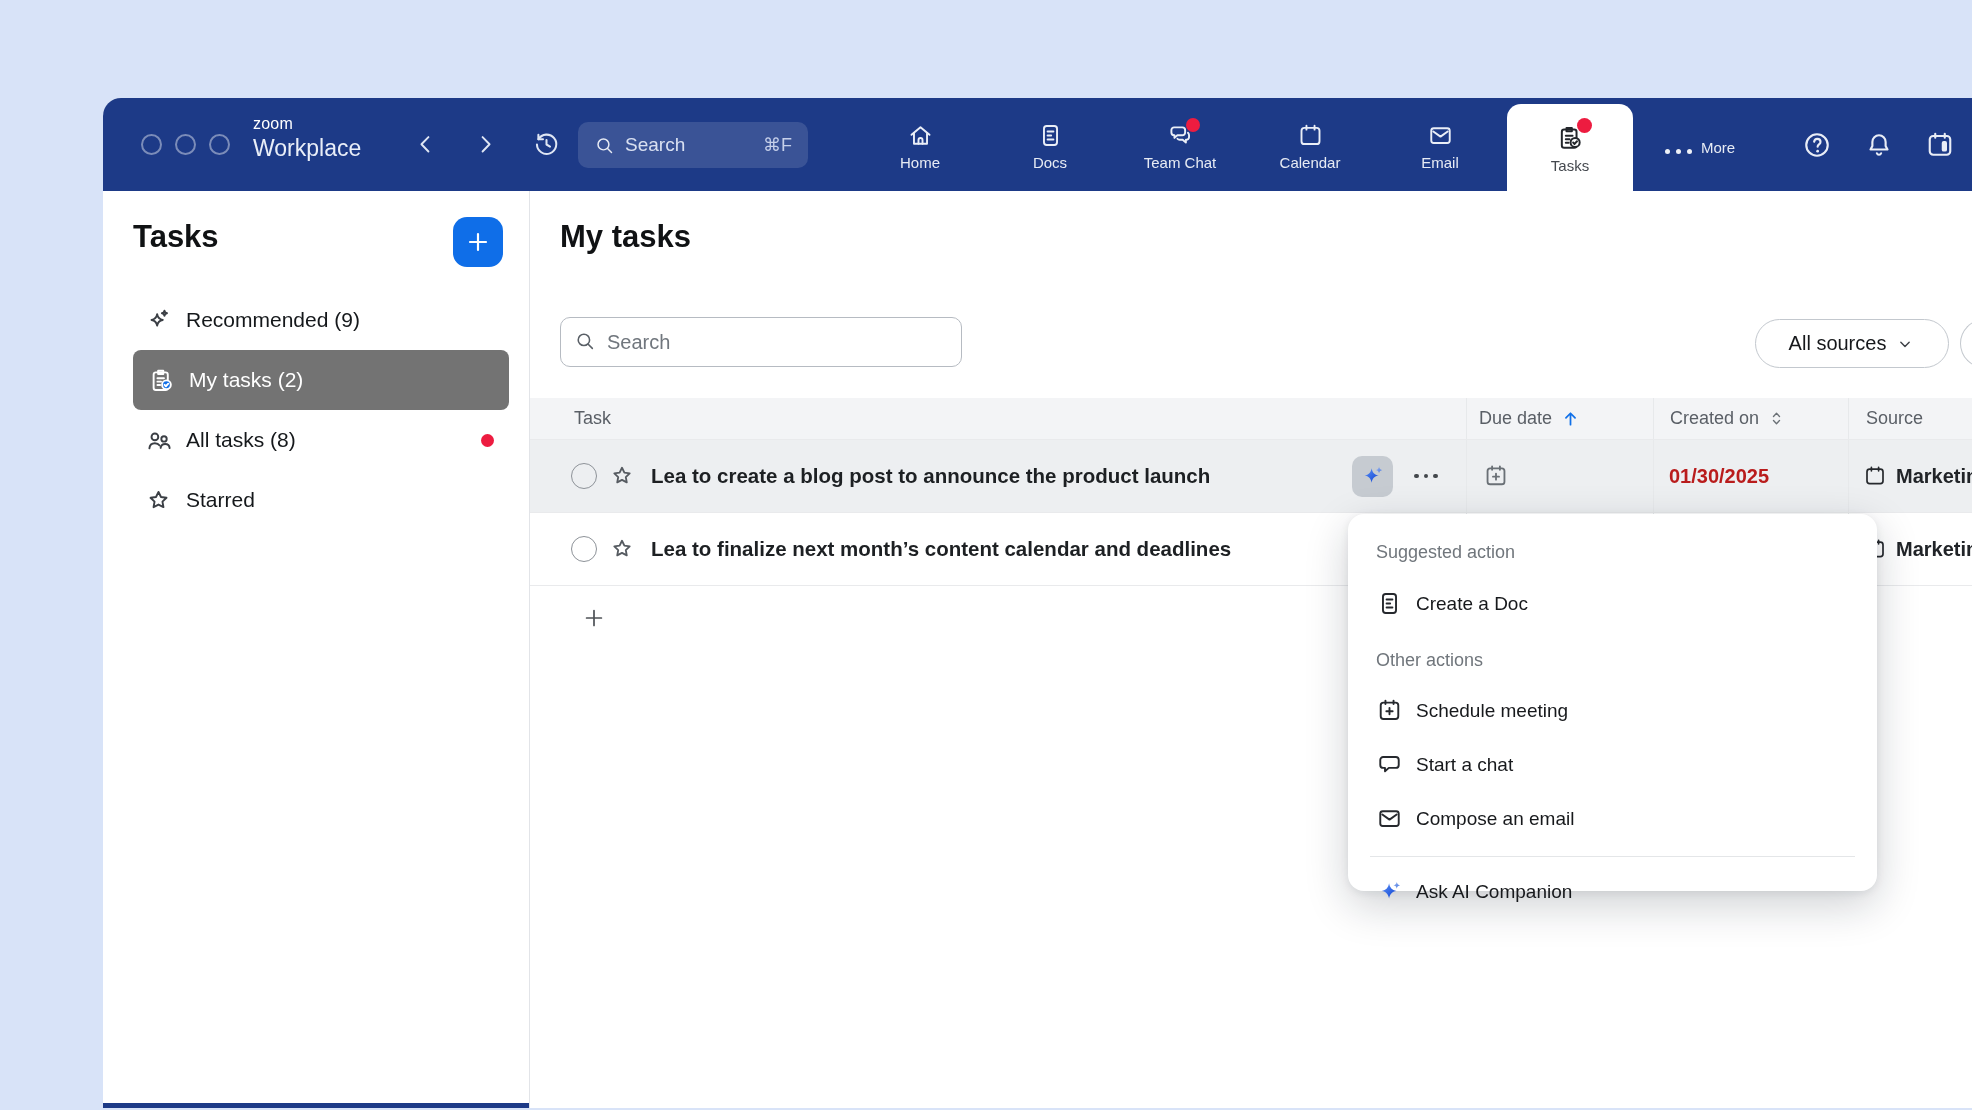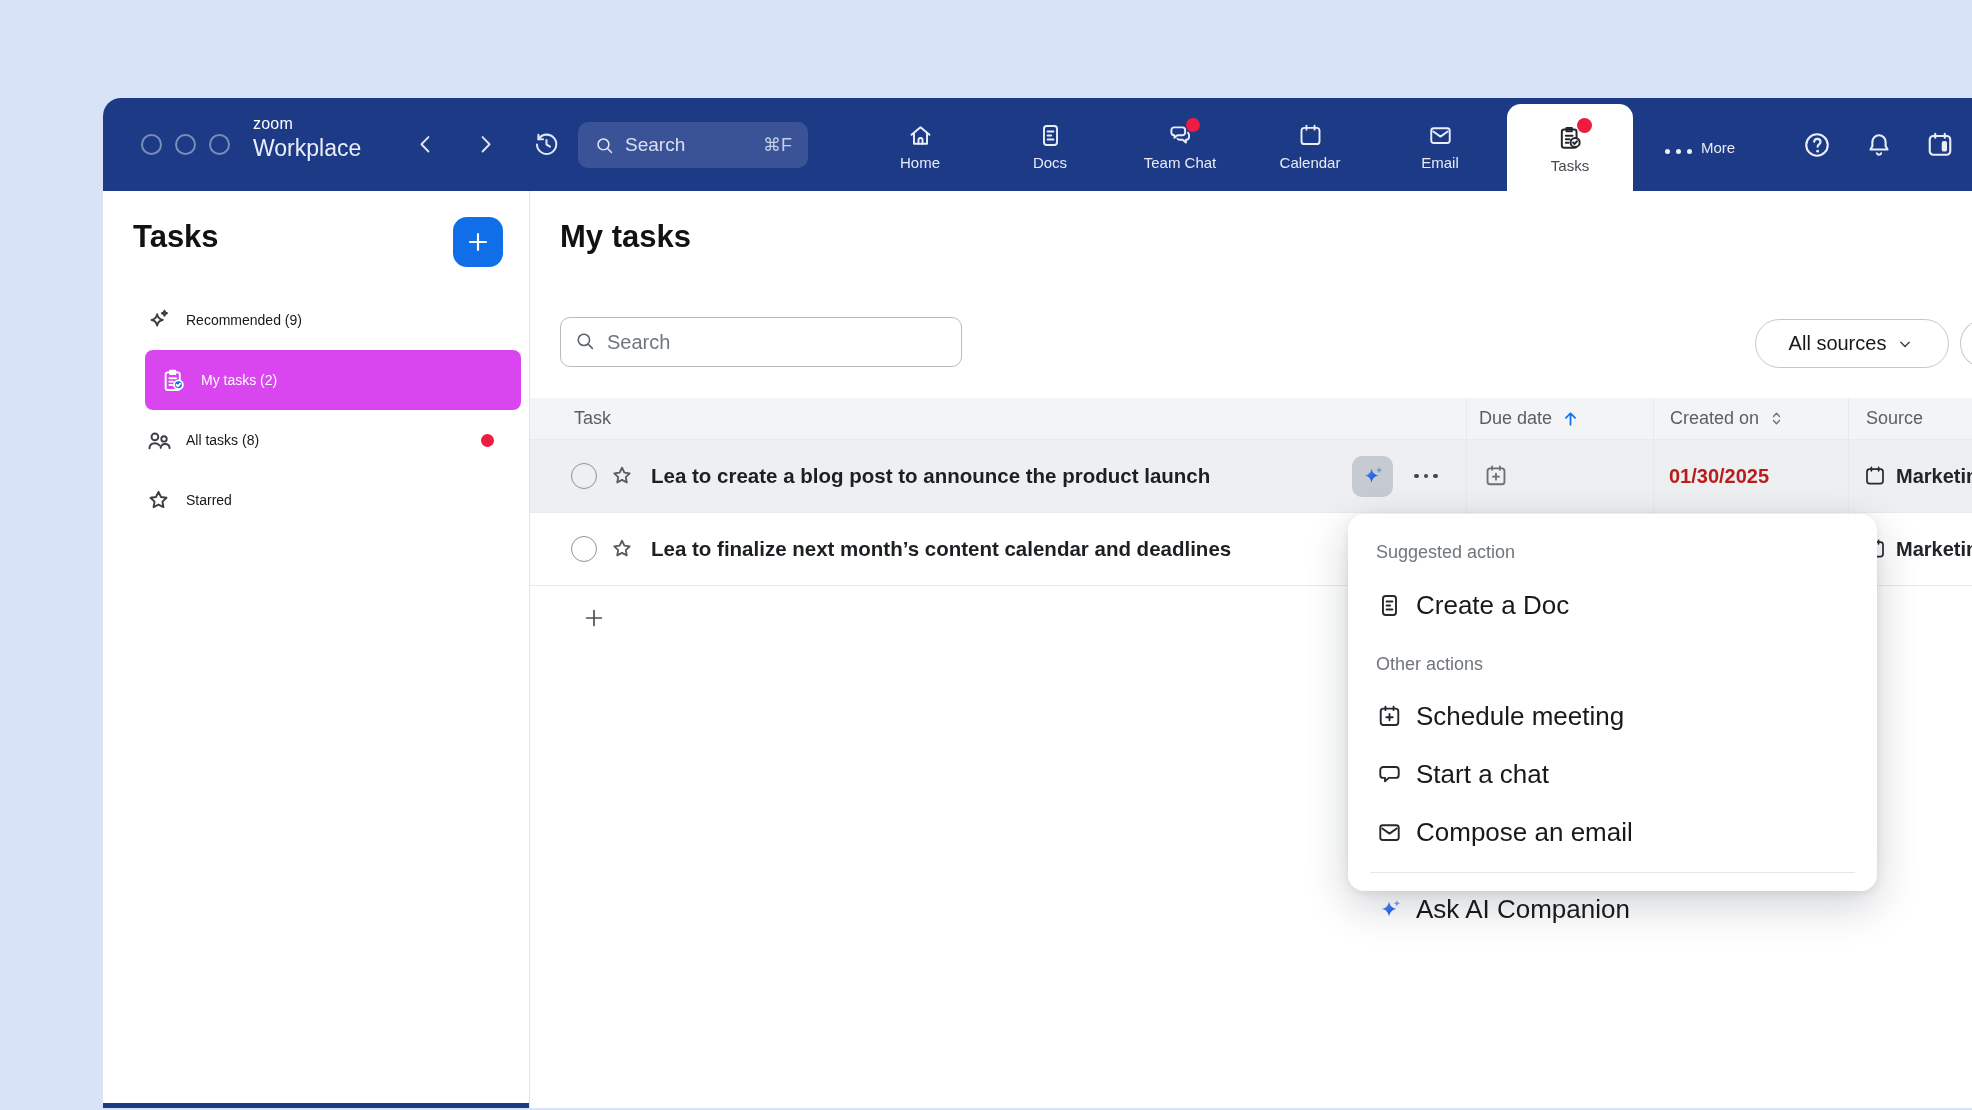--- a/index.html
+++ b/index.html
@@ -51,23 +51,23 @@
 
   .tb-right { position:absolute; top:30px; width:34px; height:34px; color:#e9edf6; display:flex; align-items:center; justify-content:center; }
 
   
   .sidebar { position:absolute; left:0; top:93px; width:427px; height:917px; background:#fff; border-right:1px solid #e2e4e8; }
   .sidebar::after { content:""; position:absolute; left:0; bottom:0; width:100%; height:5px; background:#1d3a87; }
   .sb-title { position:absolute; left:30px; top:28px; font-size:31px; font-weight:700; color:#101214; }
   .sb-add { position:absolute; left:350px; top:26px; width:50px; height:50px; border-radius:14px; background:#0f6ee8; border:none;
             display:flex; align-items:center; justify-content:center; color:#fff; cursor:pointer; }
   .sb-list { position:absolute; left:0; top:99px; width:100%; }
-  .sb-item { position:relative; height:60px; display:flex; align-items:center; padding-left:42px; gap:14px; font-size:14px; color:#15181b; cursor:pointer; }
+  .sb-item { position:relative; height:60px; display:flex; align-items:center; padding-left:42px; gap:14px; font-size:21px; color:#15181b; cursor:pointer; }
   .sb-item .sb-ic { color:#3b3f45; width:27px; }
-  .sb-item.selected { background:#d946ef; color:#fff; margin:0 24px 0 42px; border-radius:8px; padding-left:15px; width:376px; }
+  .sb-item.selected { background:#737373; color:#fff; margin:0 24px 0 30px; border-radius:8px; padding-left:15px; width:376px; }
   .sb-item.selected .sb-ic { color:#fff; }
   .sb-item .sb-dot { position:absolute; left:378px; width:13px; height:13px; border-radius:50%; background:#ed1c40; }
 
   
   .main { position:absolute; left:427px; top:93px; width:1442px; height:917px; background:#fff; overflow:hidden; }
   .m-title { position:absolute; left:30px; top:28px; font-size:31px; font-weight:700; color:#101214; }
   .m-search { position:absolute; left:30px; top:126px; width:402px; height:50px; border:1.5px solid #b6bbc2; border-radius:10px;
               font-size:20px; color:#23262a; padding:0 14px 0 46px; outline:none; background:#fff; }
   .m-search::placeholder { color:#70767d; }
   .m-search-ic { position:absolute; left:44px; top:139px; color:#595f66; pointer-events:none; }
@@ -101,21 +101,21 @@
   .row-dots i { width:4.5px; height:4.5px; border-radius:50%; background:#43474c; }
   .src-ic { color:#26292d; flex:none; }
 
   .addrow { position:absolute; left:0; top:395px; width:1442px; height:64px; display:flex; align-items:center; padding-left:52px; }
   .add-btn { color:#4d5156; background:none; border:none; cursor:pointer; }
 
   
   .menu { position:absolute; left:818px; top:323px; width:529px; height:377px; background:#fff; border-radius:16px;
           box-shadow:0 14px 44px rgba(17,24,39,.20), 0 2px 8px rgba(17,24,39,.08); padding:28px 28px 0 28px; z-index:5; }
   .menu-heading { font-size:18px; color:#70767c; }
-  .menu-item { display:flex; align-items:center; gap:13px; font-size:26px; color:#17191c; cursor:pointer; }
+  .menu-item { display:flex; align-items:center; gap:13px; font-size:19px; color:#17191c; cursor:pointer; }
   .menu-item .mi-ic { color:#26292e; width:27px; }
   .menu hr { border:none; border-top:1px solid #e4e6e8; margin:24px -6px 0 -6px; }
   .mh-1 { margin-top:0; }
   .mi-1 { margin-top:27px; }
   .mh-2 { margin-top:33px; }
   .mi-2 { margin-top:26px; }
   .mi-3 { margin-top:27px; }
   .mi-4 { margin-top:27px; }
   .mi-footer { margin-top:21px; }
 </style>

